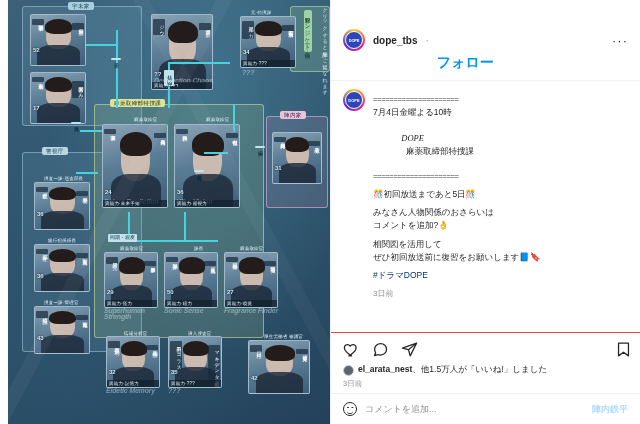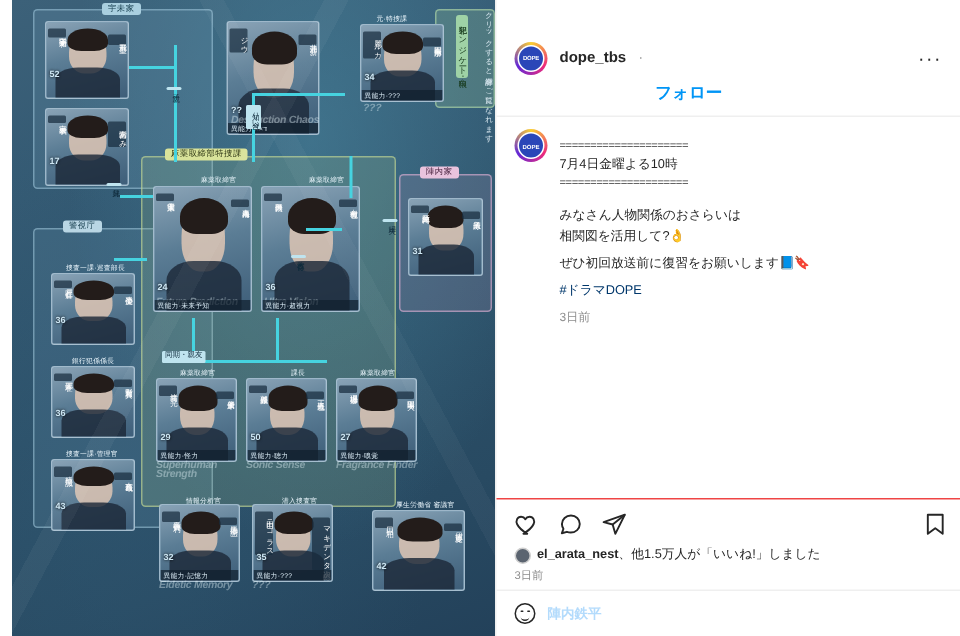--- a/index.html
+++ b/index.html
@@ -129,21 +129,21 @@
     display:flex; align-items:center; justify-content:center;
   }
   .avatar .inner{
     width:18px; height:18px; border-radius:50%;
     background:#2a46b8; border:1.5px solid #fff;
     display:flex; align-items:center; justify-content:center;
     font-size:4px; color:#fff; font-weight:bold; letter-spacing:-.2px;
   }
   .uname{ font-size:10px; font-weight:bold; color:#262626; }
   .dot-sep{ font-size:10px; color:#999; }
-  .follow{ font-size:11px; font-weight:bold; color:#0095f6; cursor:pointer;margin-top:46px; }
+  .follow{ font-size:14px; font-weight:bold; color:#0095f6; cursor:pointer;margin-top:46px; }
   .more{ margin-left:auto; font-size:13px; color:#262626; letter-spacing:1px; cursor:pointer; }
 
   .p-body{ flex:1 1 auto; overflow:hidden; padding:8px 12px 0 12px; }
   .cap-row{ display:flex; gap:8px; }
   .cap-av{ width:22px; height:22px; flex:0 0 22px; border-radius:50%;
     background:conic-gradient(from 0deg,#f9ce34,#ee2a7b,#6228d7,#f9ce34);
     display:flex; align-items:center; justify-content:center; }
   .cap-av .inner{ width:18px; height:18px; border-radius:50%; background:#2a46b8;
     border:1.5px solid #fff; display:flex; align-items:center; justify-content:center;
     font-size:4px; color:#fff; font-weight:bold; }
@@ -395,26 +395,32 @@
 
     <div class="p-body">
       <div class="cap-row">
         <div class="cap-av">
           <div class="inner">DOPE</div>
         </div>
         <div class="cap-text">
           <div style="height:5px"></div>
           <div class="cap-line cap-eq">=====================</div>
           <div class="cap-line">7月4日金曜よる10時</div>
+          <div class="cap-line">
+            <span class="cap-dope">DOPE</span>
+            &nbsp;&nbsp;<span>麻薬取締部特捜課</span>
+          </div>
           <div class="cap-line cap-eq">=====================</div>
           <div style="height:5px"></div>
+          <div class="cap-line">🎊初回放送まであと5日🎊</div>
           <div style="height:5px"></div>
           <div class="cap-line">みなさん人物関係のおさらいは</div>
-          <div class="cap-line">相関図を活用して?👌</div>
+          <div class="cap-line">コメントを追加?👌</div>
           <div style="height:5px"></div>
+          <div class="cap-line">相関図を活用して</div>
           <div class="cap-line">ぜひ初回放送前に復習をお願いします📘🔖</div>
           <div style="height:5px"></div>
           <div class="cap-line cap-hash">#ドラマDOPE</div>
           <div class="cap-time">3日前</div>
         </div>
       </div>
     </div>
 
     <div class="p-actions">
       <div class="act-row">
@@ -443,17 +449,18 @@
       </div>
       <div class="likes">
         <span class="likes-av"></span>
         <span><b>el_arata_nest</b><span>、他1.5万人が「いいね!」しました</span></span>
       </div>
       <div class="likes-time">3日前</div>
     </div>
 
     <div class="p-comment">
       <span class="smile"></span>
+      <input class="c-input" placeholder="コメントを追加..." style="">
       <span class="c-post">陣内鉄平</span>
     </div>
 
   </div>
 </div>
 
 </body></html>

